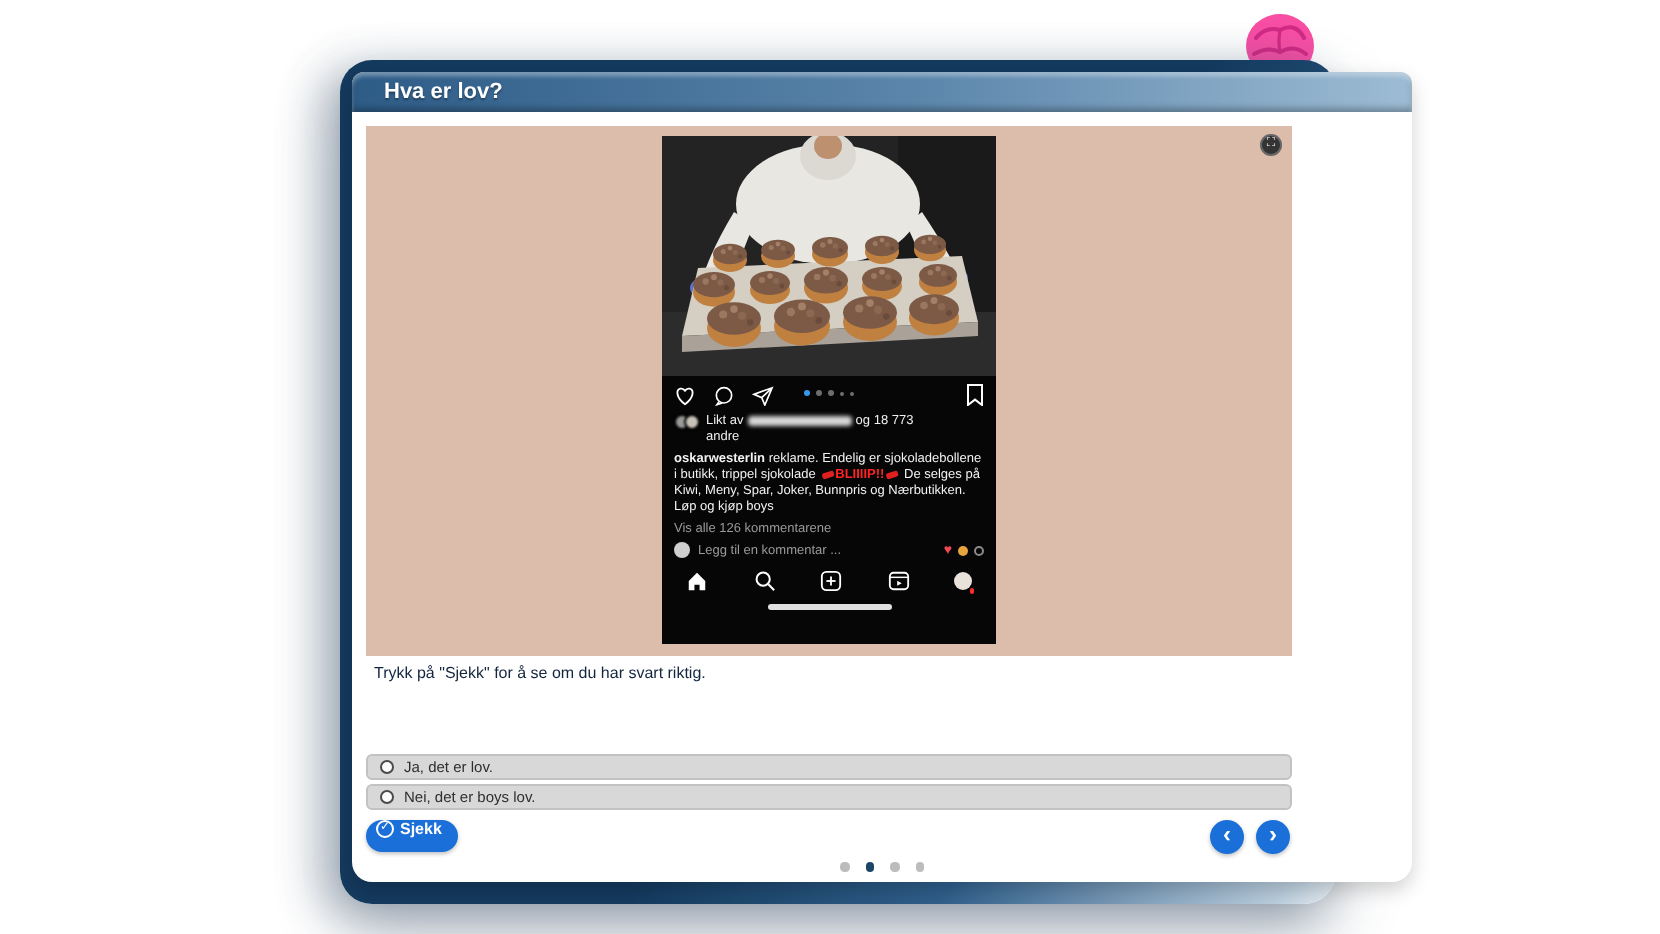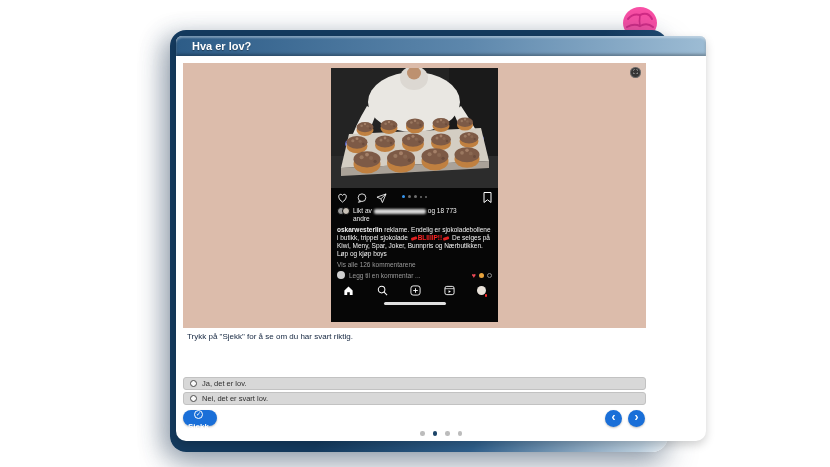--- a/index.html
+++ b/index.html
@@ -69,22 +69,22 @@
   
   .question{position:absolute;left:11px;top:296px;width:452px;color:#13253f;font-size:8px;line-height:10px;}
   .question p{margin:0 0 4.5px 0;}
   .opt{position:absolute;left:7px;width:463px;height:13px;background:#d8d8d8;border:1px solid #c2c2c2;
     border-radius:3px;display:flex;align-items:center;padding-left:6px;cursor:pointer;}
   .opt .radio{width:7px;height:7px;border:1.2px solid #4a4a4a;border-radius:50%;background:#fbfbfb;flex:none;}
   .opt .lbl{font-size:7.5px;color:#2e2e2e;margin-left:5px;}
   .opt1{top:341px;} .opt2{top:356px;}
 
   .check-btn{position:absolute;left:7px;top:374px;height:16px;padding:0 8px 0 5px;border-radius:9px;
-    background:#1a6fd8;color:#fff;display:flex;align-items:center;gap:3px;cursor:pointer;
-    box-shadow:0 1px 2px rgba(0,0,0,.25);flex-direction:column;}
+    background:#1a6fd8;color:#fff;display:flex;align-items:flex-start;gap:3px;cursor:pointer;
+    box-shadow:0 1px 2px rgba(0,0,0,.25);}
   .check-btn .ic{width:9px;height:9px;border:1px solid #fff;border-radius:50%;
     font-size:6px;line-height:7.5px;text-align:center;}
   .check-btn .tx{font-size:8px;font-weight:bold;}
 
   .navbtn{position:absolute;top:374px;width:17px;height:17px;border-radius:50%;background:#1a6fd8;
     color:#fff;text-align:center;font-size:12px;font-weight:bold;line-height:15px;cursor:pointer;
     box-shadow:0 1px 2px rgba(0,0,0,.25);}
   .nav-prev{left:429px;} .nav-next{left:452px;}
 
   .pager{position:absolute;left:0;right:0;top:395px;display:flex;justify-content:center;gap:8px;}
@@ -244,21 +244,21 @@
     <div class="question">
       <p>Trykk på "Sjekk" for å se om du har svart riktig.</p>
     </div>
 
     <div class="opt opt1">
       <span class="radio"></span>
       <span class="lbl">Ja, det er lov.</span>
     </div>
     <div class="opt opt2">
       <span class="radio"></span>
-      <span class="lbl">Nei, det er svart lov.</span>
+      <span class="lbl">Nei, det er boys lov.</span>
     </div>
 
     <div class="check-btn">
       <span class="ic">✓</span>
       <span class="tx">Sjekk</span>
     </div>
 
     <div class="navbtn nav-prev">‹</div>
     <div class="navbtn nav-next">›</div>
 

